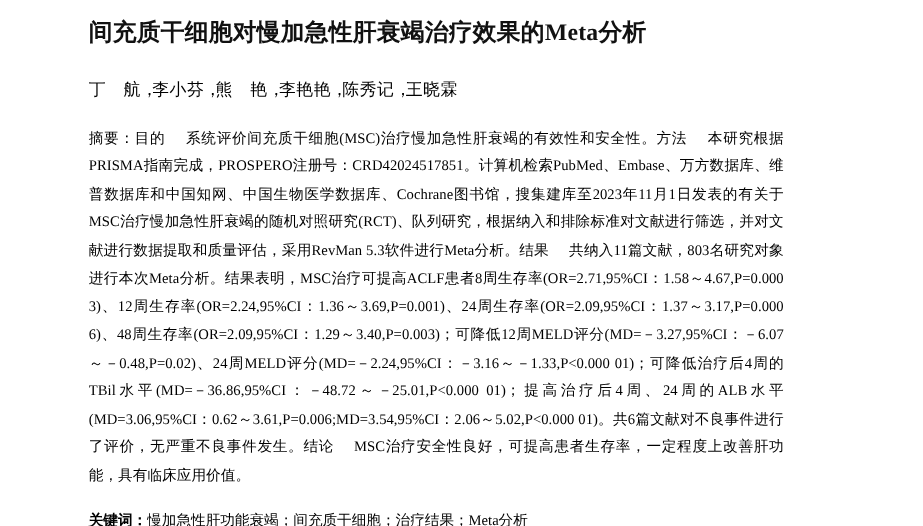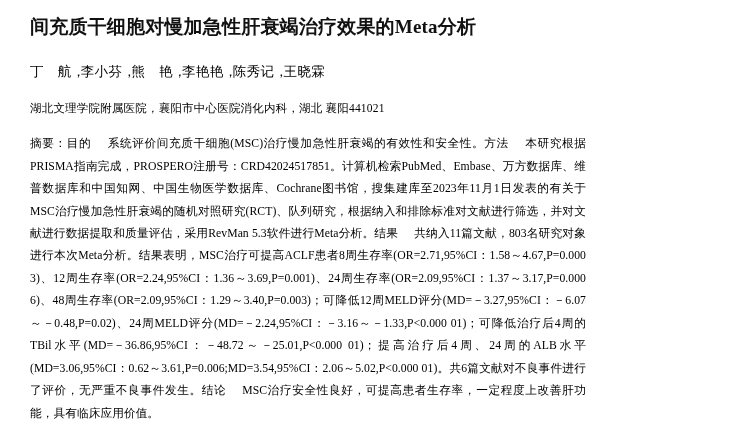--- a/index.html
+++ b/index.html
@@ -13,20 +13,21 @@
     font-family: "Liberation Serif", "DejaVu Serif", serif;
     color: #000000;
     overflow: hidden;
   }
   .page {
     box-sizing: border-box;
     width: 616px;
     height: 421px;
     padding: 14px 30px 0 30px;
     position: relative;
+    margin-left: 41px;
   }
   .title {
     font-family: "Liberation Serif", "DejaVu Serif", serif;
     font-size: 19px;
     font-weight: bold;
     letter-spacing: 0.2px;
     line-height: 1.35;
     margin: 0 0 22px 0;
     color: #111;
   }
@@ -86,21 +87,20 @@
 <body>
 
 <div class="page">
 
   <h1 class="title">间充质干细胞对慢加急性肝衰竭治疗效果的Meta分析</h1>
 
   <div class="authors">
     <span>丁　航</span><span class="sep">，</span><span>李小芬</span><span class="sep">，</span><span>熊　艳</span><span class="sep">，</span><span>李艳艳</span><span class="sep">，</span><span>陈秀记</span><span class="sep">，</span><span>王晓霖</span>
   </div>
 
-  <div class="affiliation">湖北文理学院附属医院，襄阳市中心医院消化内科，湖北 襄阳441021</div>
 
 
   <div class="abstract">
     <span class="lbl">摘要：</span><span class="lbl">目的</span><span class="gap"></span><span>系统评价间充质干细胞(MSC)治疗慢加急性肝衰竭的有效性和安全性。</span><span class="lbl">方法</span><span class="gap"></span><span>本研究根据PRISMA指南完成，PROSPERO注册号：CRD42024517851。计算机检索PubMed、Embase、万方数据库、维普数据库和中国知网、中国生物医学数据库、Cochrane图书馆，搜集建库至2023年11月1日发表的有关于MSC治疗慢加急性肝衰竭的随机对照研究(RCT)、队列研究，根据纳入和排除标准对文献进行筛选，并对文献进行数据提取和质量评估，采用RevMan 5.3软件进行Meta分析。</span><span class="lbl">结果</span><span class="gap"></span><span>共纳入11篇文献，803名研究对象进行本次Meta分析。结果表明，MSC治疗可提高ACLF患者8周生存率(OR=2.71,95%CI：1.58～4.67,P=0.000 3)、12周生存率(OR=2.24,95%CI：1.36～3.69,P=0.001)、24周生存率(OR=2.09,95%CI：1.37～3.17,P=0.000 6)、48周生存率(OR=2.09,95%CI：1.29～3.40,P=0.003)；可降低12周MELD评分(MD=－3.27,95%CI：－6.07～－0.48,P=0.02)、24周MELD评分(MD=－2.24,95%CI：－3.16～－1.33,P&lt;0.000 01)；可降低治疗后4周的TBil水平(MD=－36.86,95%CI：－48.72～－25.01,P&lt;0.000 01)；提高治疗后4周、24周的ALB水平(MD=3.06,95%CI：0.62～3.61,P=0.006;MD=3.54,95%CI：2.06～5.02,P&lt;0.000 01)。共6篇文献对不良事件进行了评价，无严重不良事件发生。</span><span class="lbl">结论</span><span class="gap"></span><span>MSC治疗安全性良好，可提高患者生存率，一定程度上改善肝功能，具有临床应用价值。</span>
   </div>
 
   <div class="keywords">
     <span class="lbl">关键词：</span><span>慢加急性肝功能衰竭；间充质干细胞；治疗结果；Meta分析</span>
   </div>
 

